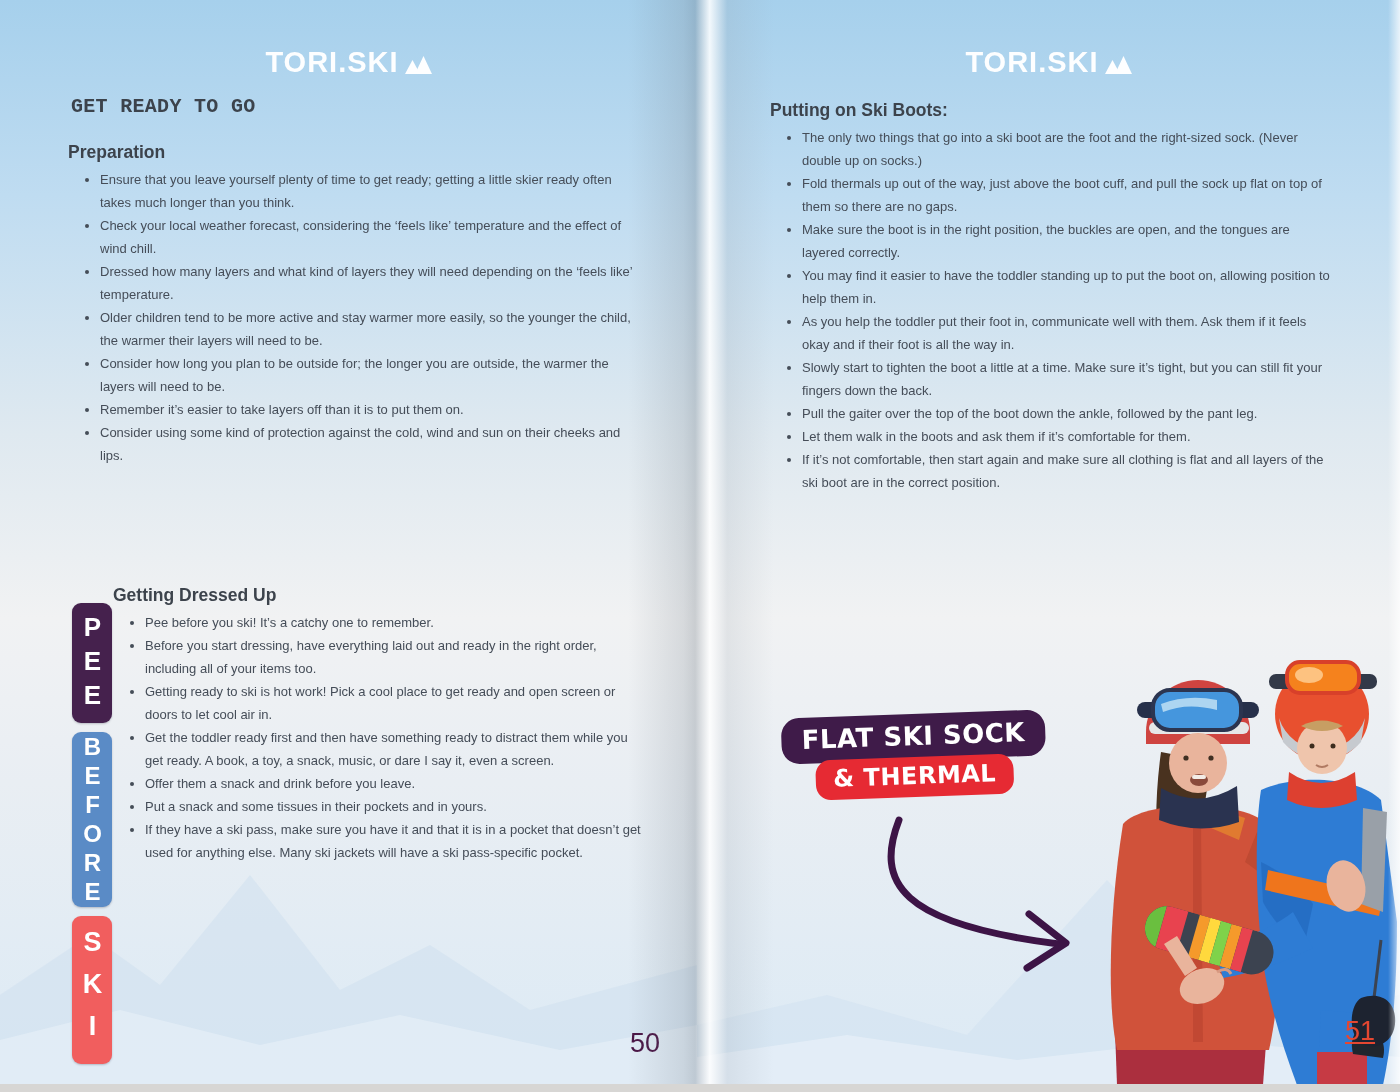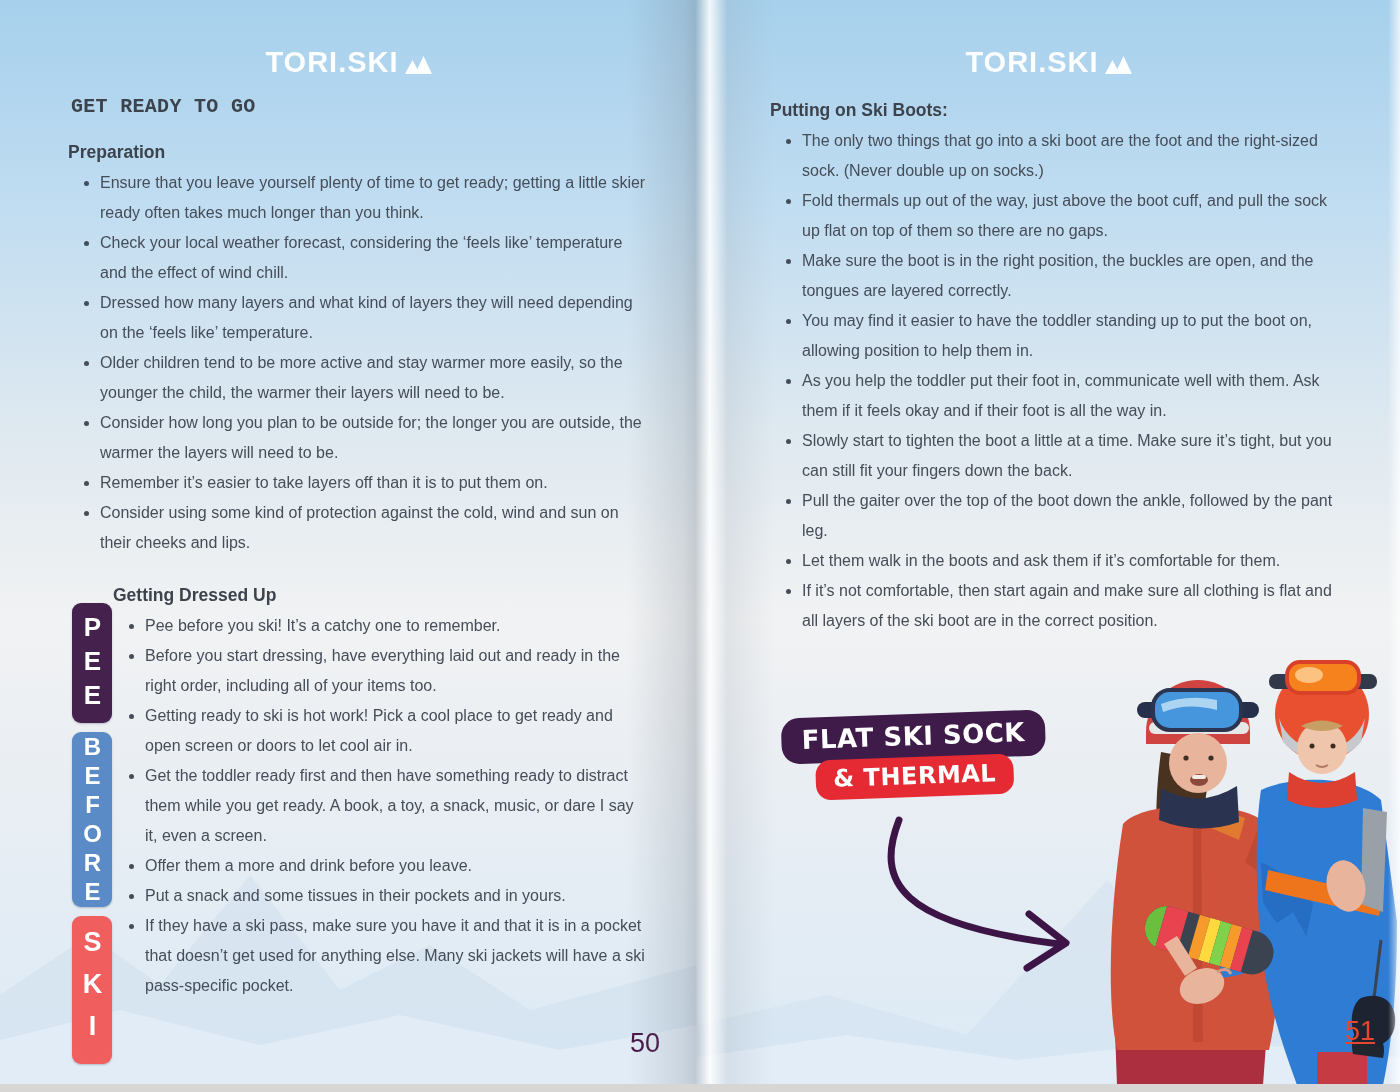--- a/index.html
+++ b/index.html
@@ -16,21 +16,21 @@
   .edge-right{position:absolute;top:0;right:0;width:12px;height:1085px;z-index:7;
          background:linear-gradient(90deg,rgba(255,255,255,0),rgba(255,255,255,0.75));}
 
   .logo{position:absolute;top:46px;left:0;width:100%;display:flex;justify-content:center;align-items:center;gap:6px;
         color:#fdfeff;font-weight:bold;font-size:29px;letter-spacing:1px;}
   .logo svg{display:block;}
 
   h1.page-title{position:absolute;top:92px;left:68px;margin:3px;font-size:20px;letter-spacing:0.3px;color:#3c434c;font-family:Liberation Mono, monospace;}
   h2.sec-heading{margin:0 0 5px 0;font-size:17.5px;color:#3c434c;}
   ul.bullets{margin:0;padding-left:32px;}
-  ul.bullets li{font-size:16px;line-height:30px;color:#454d58;}
+  ul.bullets li{font-size:13px;line-height:23px;color:#454d58;}
 
   .section-prep{position:absolute;top:142px;left:68px;width:578px;}
   .section-dressed{position:absolute;top:585px;left:113px;width:532px;}
   .section-boots{position:absolute;top:100px;left:73px;width:566px;}
 
   .badges{position:absolute;top:603px;left:72px;width:40px;display:flex;flex-direction:column;gap:9px;align-items:center;z-index:2;}
   .vbadge{writing-mode:vertical-rl;text-orientation:upright;color:#fff;font-weight:bold;border-radius:9px;width:40px;
           display:flex;align-items:center;justify-content:center;box-shadow:0 1px 2px rgba(40,40,60,0.25);}
   .vbadge.b0{height:120px;font-size:26px;letter-spacing:4px;}
   .vbadge.b1{height:175px;font-size:24px;letter-spacing:2px;}
@@ -89,21 +89,21 @@
       <div class="vbadge b2" style="background-color: rgb(241, 94, 94);">SKI</div>
     </div>
 
     <section class="section-dressed">
       <h2 class="sec-heading">Getting Dressed Up</h2>
       <ul class="bullets">
         <li>Pee before you ski! It’s a catchy one to remember.</li>
           <li>Before you start dressing, have everything laid out and ready in the right order, including all of your items too.</li>
           <li>Getting ready to ski is hot work! Pick a cool place to get ready and open screen or doors to let cool air in.</li>
           <li>Get the toddler ready first and then have something ready to distract them while you get ready. A book, a toy, a snack, music, or dare I say it, even a screen.</li>
-          <li>Offer them a more and drink before you leave.</li>
+          <li>Offer them a snack and drink before you leave.</li>
           <li>Put a snack and some tissues in their pockets and in yours.</li>
           <li>If they have a ski pass, make sure you have it and that it is in a pocket that doesn’t get used for anything else. Many ski jackets will have a ski pass-specific pocket.</li>
       </ul>
     </section>
 
     <div class="pagenum pagenum-left">50</div>
   </div>
 
   <div class="page page-right">
     <svg class="mountains" viewBox="0 0 703 300" preserveAspectRatio="none">

